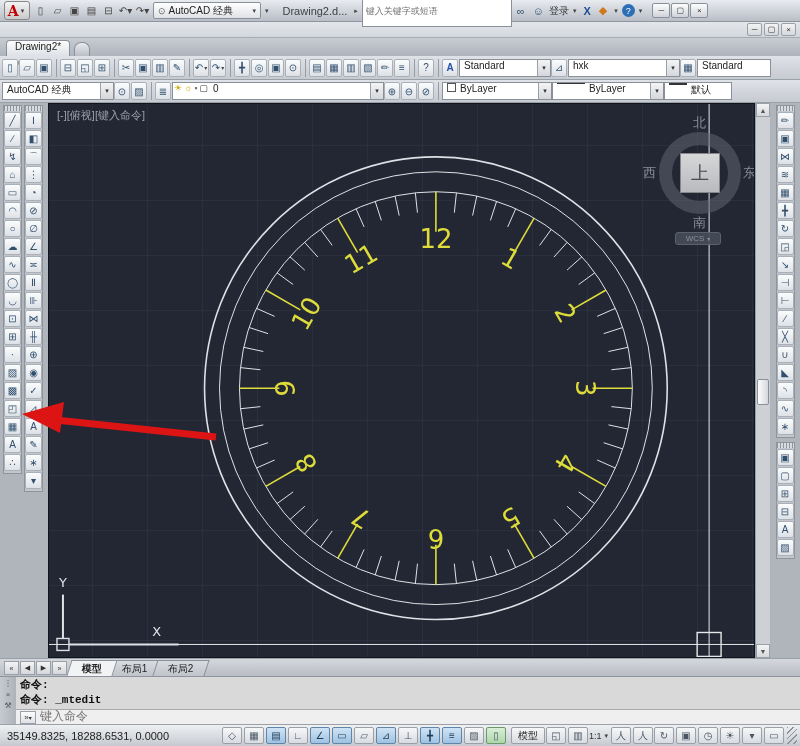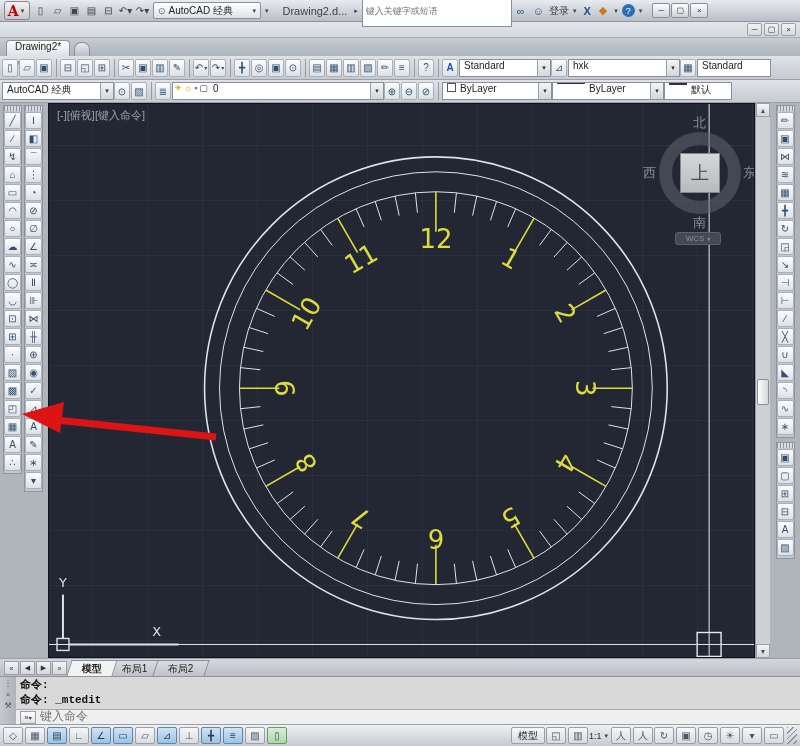--- a/index.html
+++ b/index.html
@@ -535,20 +535,21 @@
       <span class="cmd-ico">
         <span>»</span>
           <span style="font-size:6px">▾</span>
       </span>
       <input class="cmd-field" placeholder="键入命令" style="">
     </div>
   </div>
 </div>
 
 <div class="statusbar">
+  <span class="coords">35149.8325, 18288.6531, 0.0000</span>
   <div style="display:flex;gap:2px">
       <span class="stbtn">◇</span>
       <span class="stbtn">▦</span>
       <span class="stbtn on">▤</span>
       <span class="stbtn">∟</span>
       <span class="stbtn on">∠</span>
       <span class="stbtn on">▭</span>
       <span class="stbtn">▱</span>
       <span class="stbtn on">⊿</span>
       <span class="stbtn">⊥</span>

